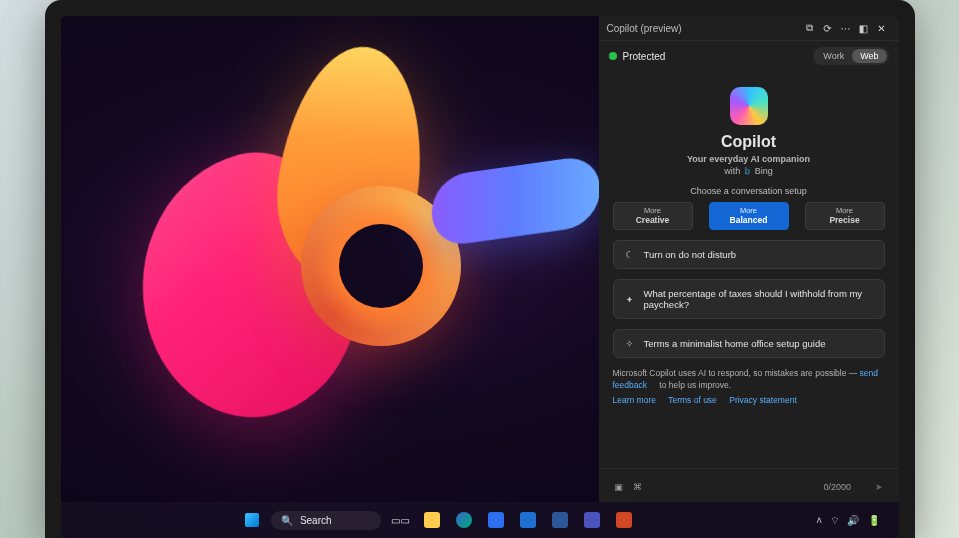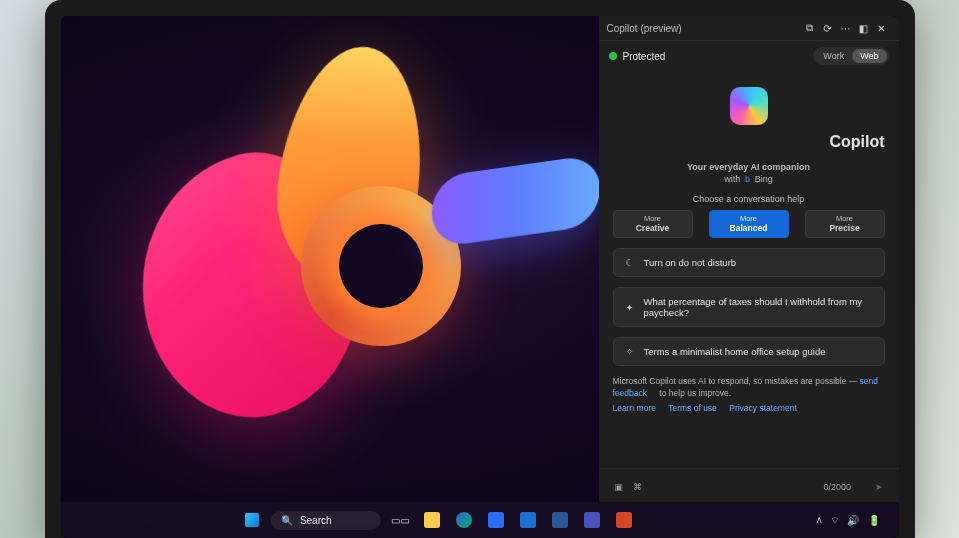--- a/index.html
+++ b/index.html
@@ -94,21 +94,21 @@
   .seg .opt { padding: 2px 8px; font-size: 9px; color: #bbb; border-radius: 9px; cursor: pointer; }
   .seg .opt.active { background: #555; color: #fff; }
 
   .cp-body { flex: 1; overflow: hidden; padding: 10px 14px; display: flex; flex-direction: column; gap: 10px; }
   .hero { text-align: center; padding-top: 6px; }
   .logo {
     width: 38px; height: 38px; margin: 0 auto 8px;
     border-radius: 10px;
     background: conic-gradient(from 220deg, #ff5db1, #a259ff, #34c3ff, #4be1c3, #ffc83d, #ff5db1);
   }
-  .hero h1 { font-size: 16px; font-weight: 600; margin-bottom: 11px; text-align: right; }
+  .hero h1 { font-size: 16px; font-weight: 600; margin-bottom: 3px; }
   .hero .sub { font-size: 9px; color: #b8b8b8; font-weight: bold; }
   .hero .withbing { font-size: 9px; color: #b8b8b8; margin-top: 2px; display: flex; justify-content: center; gap: 4px; align-items: center; }
   .styleblk { text-align: center; }
   .styleblk .lbl { font-size: 9px; color: #bfbfbf; margin-bottom: 6px; }
   .styles { display: flex; gap: 16px; justify-content: center; }
   .stylebtn {
     flex: 1; max-width: 80px; padding: 4px 4px; border-radius: 4px;
     background: #2c2c2c; border: 1px solid #3a3a3a; cursor: pointer;
     color: #d4d4d4; font-size: 8px; line-height: 1.15; text-align: center;
   }
@@ -215,21 +215,21 @@
           <h1>Copilot</h1>
           <div class="sub">Your everyday AI companion</div>
           <div class="withbing">
             <span>with</span>
             <span style="color:#39c;">𝕓</span>
             <span>Bing</span>
           </div>
         </div>
 
         <div class="styleblk">
-          <div class="lbl">Choose a conversation help</div>
+          <div class="lbl">Choose a conversation setup</div>
           <div class="styles">
             <div class="stylebtn">
               <span class="a">More</span>
               <span class="b">Creative</span>
             </div>
             <div class="stylebtn active">
               <span class="a">More</span>
               <span class="b">Balanced</span>
             </div>
             <div class="stylebtn">

